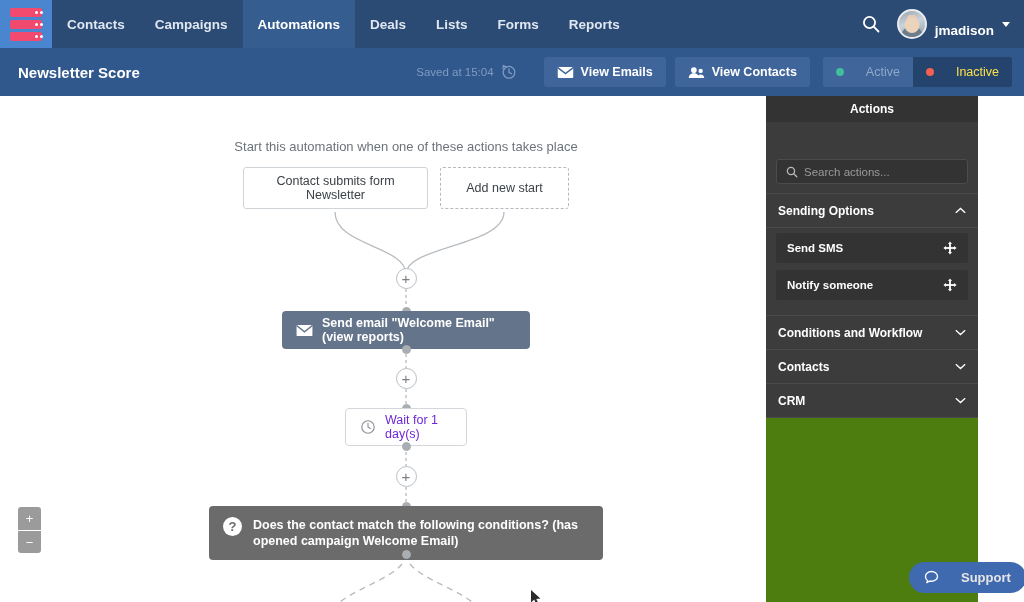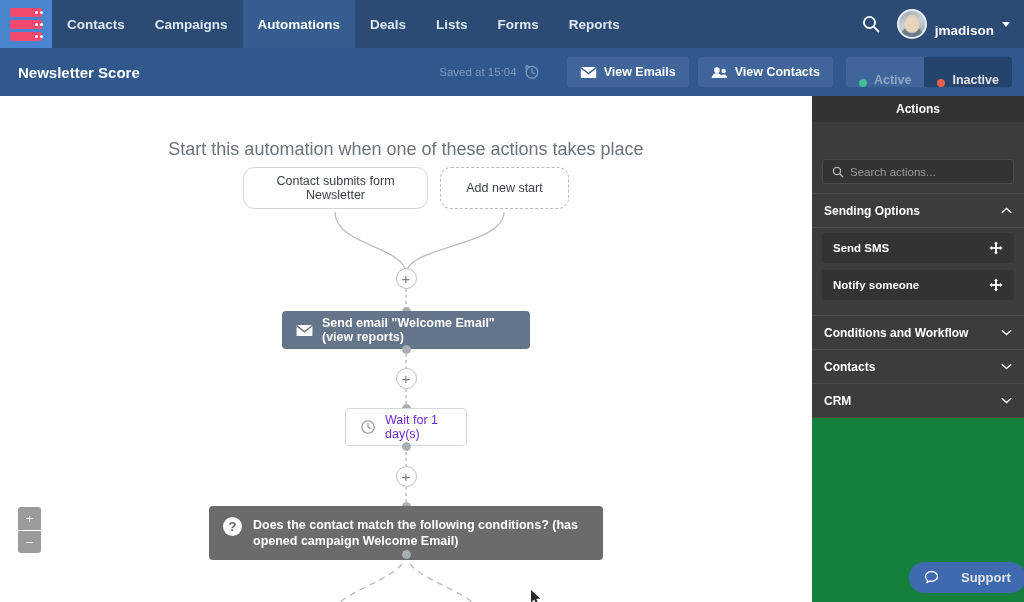--- a/index.html
+++ b/index.html
@@ -73,40 +73,40 @@
   .sub-right { margin-left:auto; display:flex; align-items:center; }
   .saved-at { color:#7e9bc2; font-size:11.5px; margin-right:7px; }
   .history-ic { width:16px; height:16px; margin-right:18px; cursor:pointer; display:block; }
   .hbtn {
     height:30px; background:#3f659b; border-radius:3px; color:#fff;
     font-size:12.5px; font-weight:bold; display:flex; align-items:center;
     gap:7px; padding:0 13px; cursor:pointer; margin-left:9px; white-space:nowrap;
   }
   .toggle-group { display:flex; margin-left:13px; border-radius:3px; overflow:hidden; }
   .tg {
-    height:30px; display:flex; align-items:flex-end; gap:7px; padding:0 13px;
-    font-size:12.5px; font-weight:bold; cursor:pointer; white-space:nowrap;
+    height:30px; display:flex; align-items:center; gap:22px; padding:0 13px;
+    font-size:12.5px; font-weight:normal; cursor:pointer; white-space:nowrap;
   }
   .tg.off { background:#3f659b; color:#8fa8c8; }
-  .tg.on  { background:#24436d; color:#e5e5e5; }
+  .tg.on  { background:#24436d; color:#fde047; }
   .dot { width:8px; height:8px; border-radius:50%; flex:0 0 auto; }
 
   
   .canvas {
     position:absolute; top:96px; left:0; width:812px; height:506px;
     background:#ffffff; overflow:hidden;
   }
   .canvas-svg { position:absolute; top:0; left:0; width:812px; height:506px; }
 
   .start-hint {
     position:absolute; left:0; top:43px; width:812px; text-align:center;
-    color:#6d737a; font-size:18px;
+    color:#6d737a; font-size:13px;
   }
   .start-box {
-    position:absolute; height:42px; border-radius:11px;
+    position:absolute; height:42px; border-radius:3px;
     display:flex; align-items:center; justify-content:center;
     font-size:12.5px; color:#3b4248; cursor:pointer; padding:0 12px;
     text-align:center;
   }
   .start-box.solid { background:#ffffff; border:1px solid #cfd4d9; }
   .start-box.dashed { background:#ffffff; border:1px dashed #b4babf; }
 
   .node {
     position:absolute; border-radius:4px; display:flex; align-items:center;
     cursor:pointer;
@@ -151,22 +151,22 @@
     width:23px; height:23px; background:#9b9b9b; color:#ffffff;
     display:flex; align-items:center; justify-content:center;
     font-size:13px; cursor:pointer; line-height:1;
   }
   .zoom-btn + .zoom-btn { border-top:1px solid #ffffff; }
 
   .cursor-arrow { position:absolute; width:12px; height:16px; pointer-events:none; }
 
   
   .sidebar {
-    position:absolute; top:96px; left:812px; width:212px; height:506px;
-    background:#15803d; overflow:hidden;
+    position:absolute; top:96px; left:766px; width:212px; height:506px;
+    background:#4d7c0f; overflow:hidden;
   }
   .sb-title {
     height:26px; background:#333333; color:#ffffff; font-size:12px; font-weight:bold;
     display:flex; align-items:center; justify-content:center;
   }
   .sb-search-wrap { padding:9px 10px; background:#3c3c3c; border-bottom:1px solid #4a4a4a; }
   .sb-search {
     height:25px; background:#333333; border:1px solid #4c4c4c; border-radius:3px;
     display:flex; align-items:center; gap:6px; padding:0 9px; cursor:text;margin-top:28px;
   }

